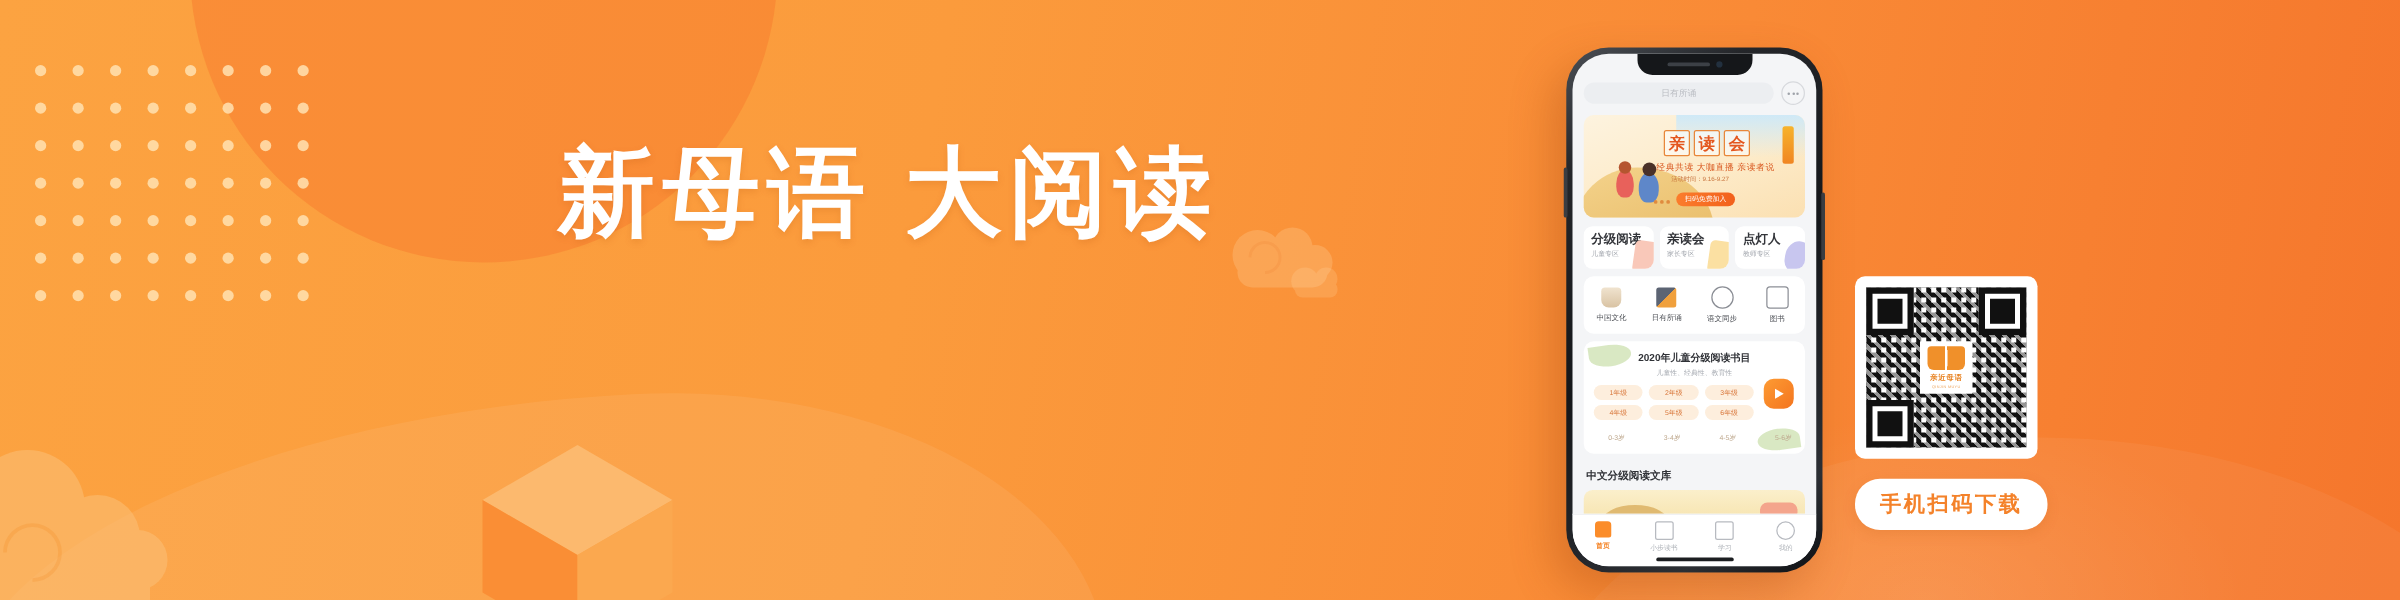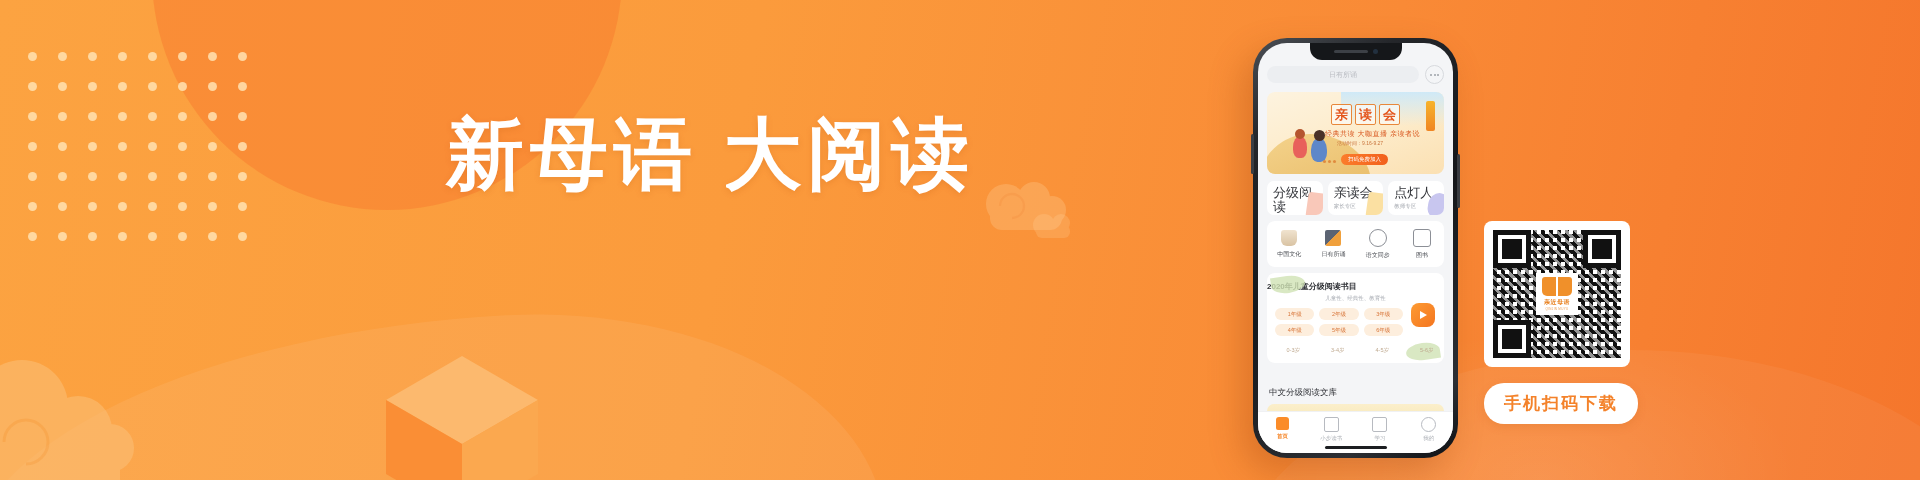--- a/index.html
+++ b/index.html
@@ -309,21 +309,21 @@
   .mini-card {
     flex: 1;
     height: 34px;
     border-radius: 7px;
     background: #ffffff;
     padding: 5px 6px;
     box-sizing: border-box;
     position: relative;
     overflow: hidden;
   }
-  .mini-card .t { font-size: 13px; color: #33353a; font-weight: normal; line-height: 1.1; }
+  .mini-card .t { font-size: 10px; color: #33353a; font-weight: bold; line-height: 1.1; }
   .mini-card .s { font-size: 5.5px; color: #a3a7ae; margin-top: 3px; }
   .mc-deco {
     position: absolute;
     right: -6px; bottom: -4px;
     width: 22px; height: 26px;
     border-radius: 4px 8px 4px 4px;
     transform: rotate(8deg);
   }
   .mc-1 .mc-deco { background: #f9c8b9; }
   .mc-2 .mc-deco { background: #fbe0a2; }
@@ -365,21 +365,21 @@
   }
   .leaf {
     position: absolute;
     width: 34px; height: 17px;
     background: #cfe2b4;
     border-radius: 0 50% 50% 50%;
     opacity: 0.8;
   }
   .leaf-tl { left: 4px; top: 3px; transform: rotate(-8deg); }
   .leaf-br { right: 4px; bottom: 3px; transform: rotate(172deg); }
-  .gc-title { font-size: 8px; color: #2f3136; font-weight: bold; }
+  .gc-title { text-align: center; font-size: 8px; color: #2f3136; font-weight: bold; }
   .gc-sub { text-align: center; font-size: 5.5px; color: #a8acb3; margin-top: 3px; }
   .chip-grid {
     margin: 6px 8px 0 8px;
     display: grid;
     grid-template-columns: repeat(3, 1fr);
     gap: 4px 5px;
     width: 128px;
   }
   .chip {
     height: 12px;
@@ -411,23 +411,23 @@
     display: flex; align-items: center; justify-content: center;
   }
   .play-btn .tri {
     width: 0; height: 0;
     border-left: 7px solid #fff;
     border-top: 4.5px solid transparent;
     border-bottom: 4.5px solid transparent;
   }
 
   .lib-title {
-    margin-top: 24px;
+    margin-top: 12px;
     font-size: 8.5px;
-    font-weight: normal;
+    font-weight: bold;
     color: #2f3136;
     padding-left: 2px;
   }
   .lib-strip {
     margin-top: 5px;
     height: 26px;
     border-radius: 7px 7px 0 0;
     background: linear-gradient(180deg, #fbefcb, #f6e3ad);
     position: relative;
     overflow: hidden;

